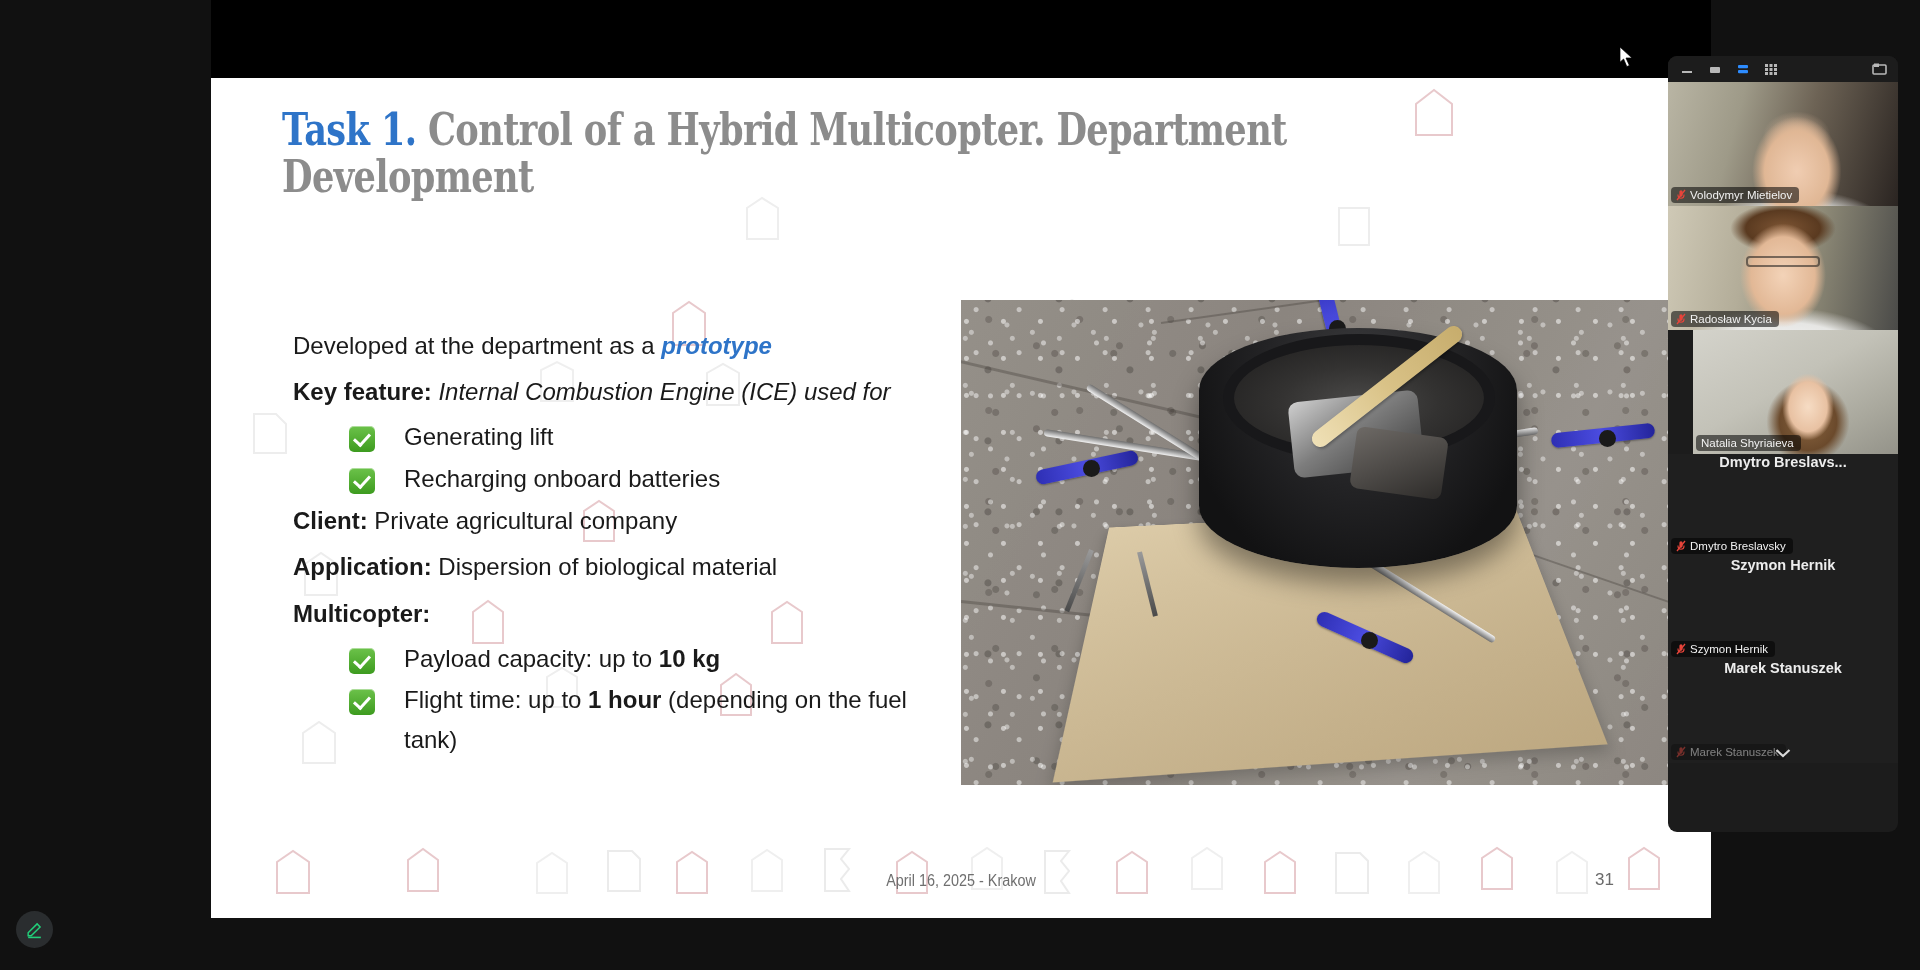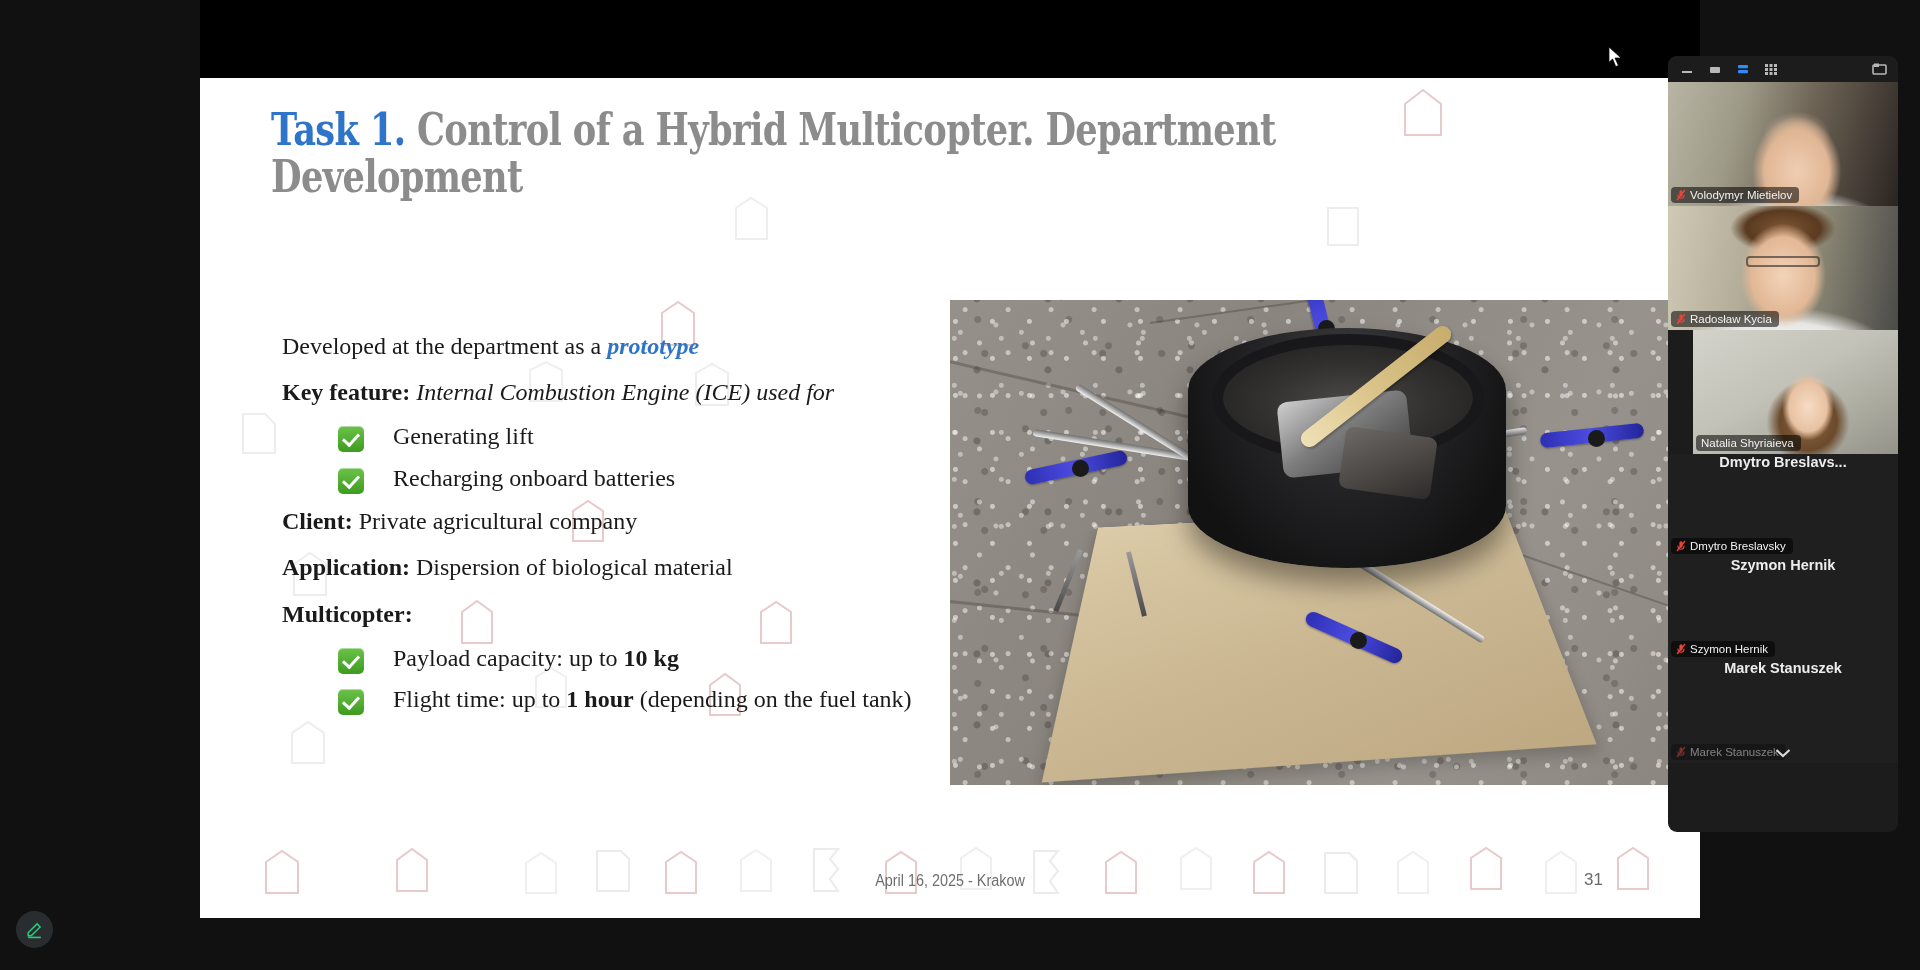--- a/index.html
+++ b/index.html
@@ -5,21 +5,21 @@
 <style>
   * { margin:0; padding:0; box-sizing:border-box; }
   html, body {
     width:1920px; height:970px;
     background:#0d0d0d; overflow:hidden;
     font-family:"Liberation Sans", sans-serif;
   }
   #root { position:relative; width:1920px; height:970px; background:#111111; }
 
   
-  .stage { position:absolute; left:200px; top:0; width:1500px; height:878px; background:#000; }
+  .stage { position:absolute; left:211px; top:0; width:1500px; height:878px; background:#000; }
   .slide {
     position:absolute; left:0; top:78px; width:1500px; height:840px;
     background:#ffffff; overflow:hidden;
   }
 
   
   .deco { position:absolute; pointer-events:none; }
   .deco svg { display:block; }
 
   
@@ -29,21 +29,21 @@
     font-size:44px; font-weight:700; line-height:1.07;
     letter-spacing:-0.8px;
     color:#8c8c8c;
     transform:scaleX(0.80); transform-origin:left top;
   }
   .slide-title .accent { color:#2E74C8; }
 
   
   .body-col {
     position:absolute; left:82px; top:245px; width:660px;
-    font-family:Liberation Serif, serif;
+    font-family:Liberation Sans, sans-serif;
     color:#1a1a1a;
   }
   .line { font-size:24px; line-height:1.92; white-space:normal; }
   .line b { font-weight:700; }
   .line i { font-style:italic; }
   .blue-em { color:#2E74C8; font-weight:700; font-style:italic; }
 
   .sub { display:flex; align-items:flex-start; gap:29px; padding-left:56px; margin-top:2px; }
   .sub .txt { font-size:24px; line-height:1.65; }
   .check {

